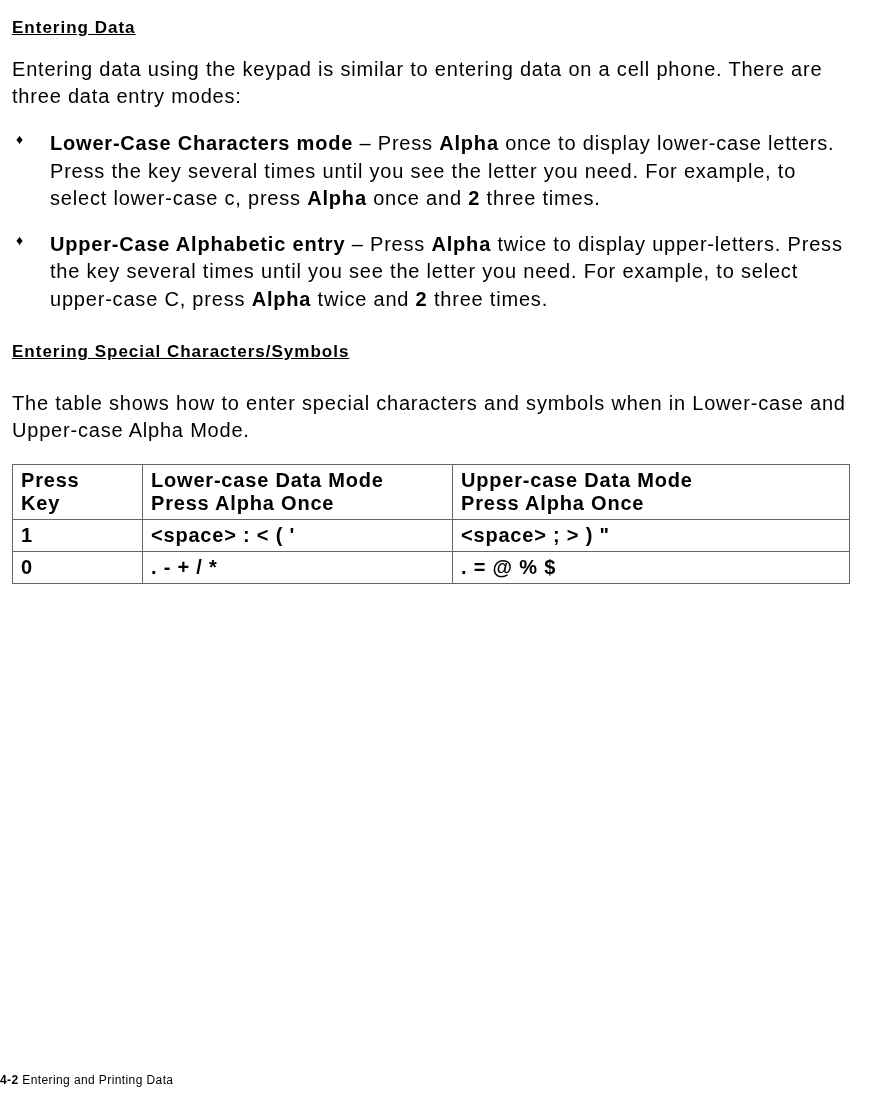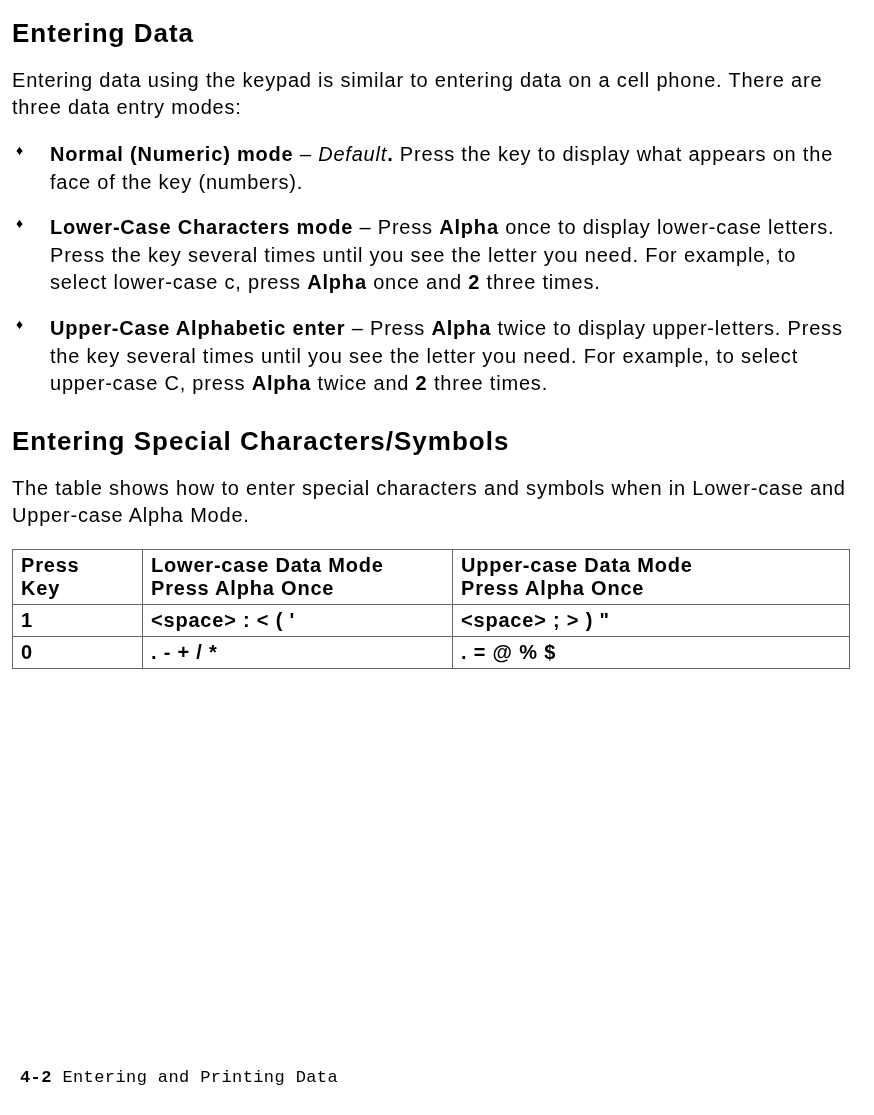--- a/index.html
+++ b/index.html
@@ -8,27 +8,28 @@
       height: 1115px;
       background: #fff;
       color: #000;
       font-family: Arial, Helvetica, sans-serif;
       font-size: 20px;
       letter-spacing: 0.8px;
       padding: 14px 24px 24px 12px;
       position: relative;
     }
     h2.section {
-      font-size: 26px;
+      font-size: 17px;
       font-weight: bold;
       letter-spacing: 1px;
       margin-top: 4px;
       margin-bottom: 18px;
+      text-decoration: underline;
     }
-    h2.section.sub { margin-top: 28px; margin-bottom: 18px; }
+    h2.section.sub { margin-top: 28px; margin-bottom: 28px; }
     p.body {
       margin-bottom: 20px;
       line-height: 1.35;
     }
     ul.modes { list-style: none; margin-bottom: 8px; }
     ul.modes li {
       position: relative;
       padding-left: 38px;
       margin-bottom: 18px;
       line-height: 1.38;
@@ -53,44 +54,40 @@
       text-align: left;
       font-size: 20px;
       letter-spacing: 0.8px;
       vertical-align: top;
     }
     table.chars th { font-weight: bold; }
     table.chars .col-key { width: 130px; }
     table.chars .col-mode { width: 310px; }
     .footer {
       position: absolute;
-      left: 20px;
+      left: 0;
       bottom: 28px;
-      font-size: 17px;
+      font-size: 12px;
       letter-spacing: 0.4px;
-      font-family: Liberation Mono, monospace;
     }
     .footer .pgnum { font-weight: bold; }
   </style>
 </head>
 <body>
 
 <h2 class="section">Entering Data</h2>
 
 <p class="body">Entering data using the keypad is similar to entering data on a cell phone.  There are three data entry modes:</p>
 
 <ul class="modes">
   <li>
-    <span class="bold">Normal (Numeric) mode</span><span> – </span><span class="italic">Default</span><span class="bold">.  </span><span>Press the key to display what appears on the face of the key (numbers).</span>
-  </li>
-  <li>
     <span class="bold">Lower-Case Characters mode</span><span> – </span><span>Press </span><span class="bold">Alpha</span><span> once to display lower-case letters.  Press the key several times until you see the letter you need.  For example, to select lower-case c, press </span><span class="bold">Alpha</span><span> once and </span><span class="bold">2</span><span> three times.</span>
   </li>
   <li>
-    <span class="bold">Upper-Case Alphabetic enter</span><span> – </span><span>Press </span><span class="bold">Alpha</span><span> twice to display upper-letters.  Press the key several times until you see the letter you need.  For example, to select upper-case C, press </span><span class="bold">Alpha</span><span> twice and </span><span class="bold">2</span><span> three times.</span>
+    <span class="bold">Upper-Case Alphabetic entry</span><span> – </span><span>Press </span><span class="bold">Alpha</span><span> twice to display upper-letters.  Press the key several times until you see the letter you need.  For example, to select upper-case C, press </span><span class="bold">Alpha</span><span> twice and </span><span class="bold">2</span><span> three times.</span>
   </li>
 </ul>
 
 <h2 class="section sub">Entering Special Characters/Symbols</h2>
 
 <p class="body">The table shows how to enter special characters and symbols when in Lower-case and Upper-case Alpha Mode.</p>
 
 <table class="chars">
   <thead>
     <tr>

